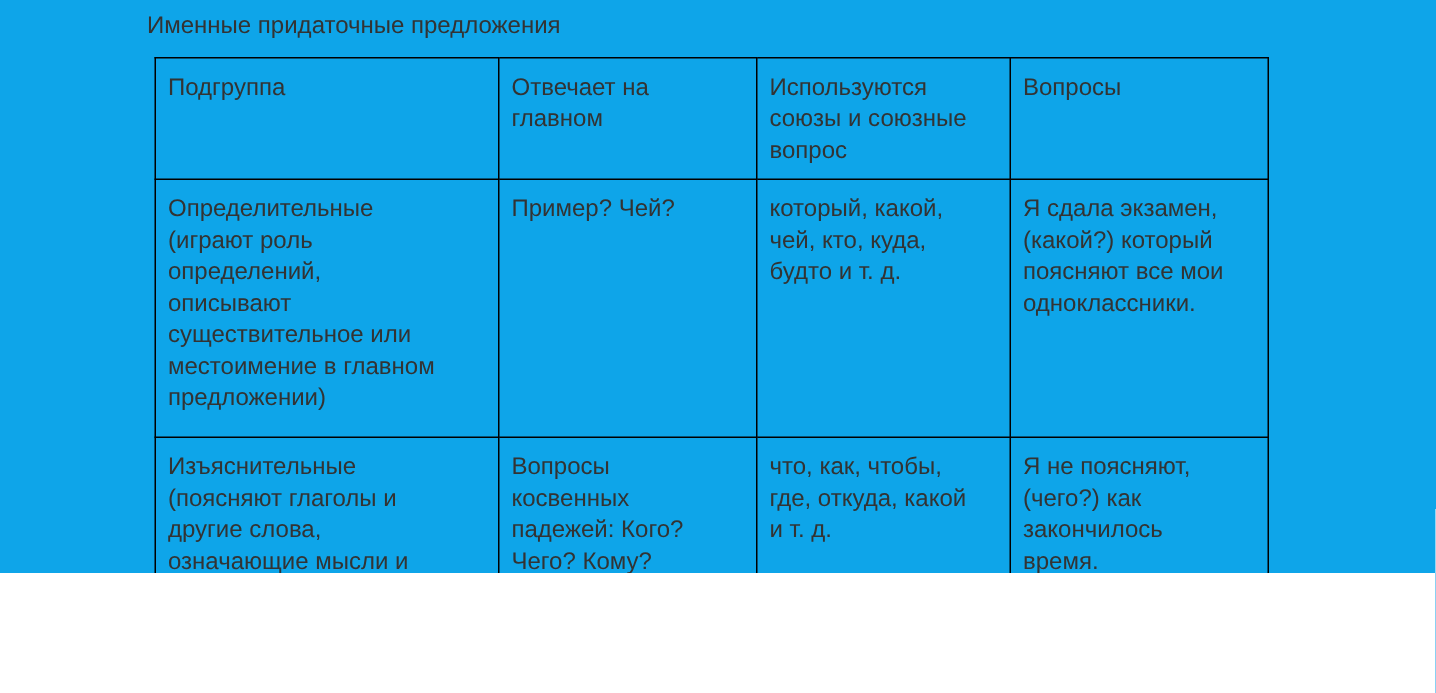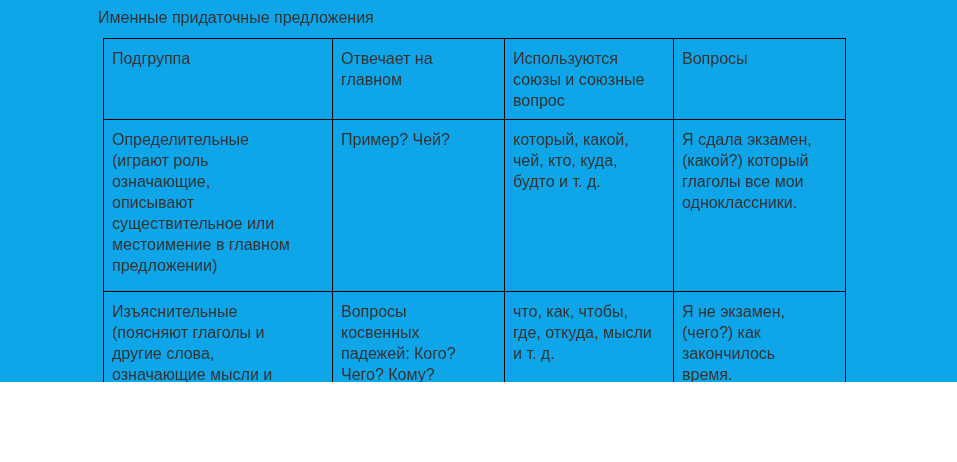--- a/index.html
+++ b/index.html
@@ -75,50 +75,50 @@
         <th>Используются
 союзы и союзные
 вопрос</th>
         <th>Вопросы</th>
       </tr>
     </thead>
     <tbody>
       <tr class="row1">
         <td>Определительные
 (играют роль
-означающие,
+определений,
 описывают
 существительное или
 местоимение в главном
 предложении)</td>
         <td>Пример? Чей?</td>
         <td>который, какой,
 чей, кто, куда,
 будто и т. д.</td>
         <td>Я сдала экзамен,
 (какой?) который
-глаголы все мои
+поясняют все мои
 одноклассники.</td>
       </tr>
       <tr class="row2">
         <td>Изъяснительные
 (поясняют глаголы и
 другие слова,
 означающие мысли и
 речь)</td>
         <td>Вопросы
 косвенных
 падежей: Кого?
 Чего? Кому?
 Чему? Что? Кем?
 Чем? О ком? О
 чем?</td>
         <td>что, как, чтобы,
-где, откуда, мысли
+где, откуда, какой
 и т. д.</td>
-        <td>Я не экзамен,
+        <td>Я не поясняют,
 (чего?) как
 закончилось
 время.</td>
       </tr>
     </tbody>
   </table>
 </div>
 
 </body></html>

